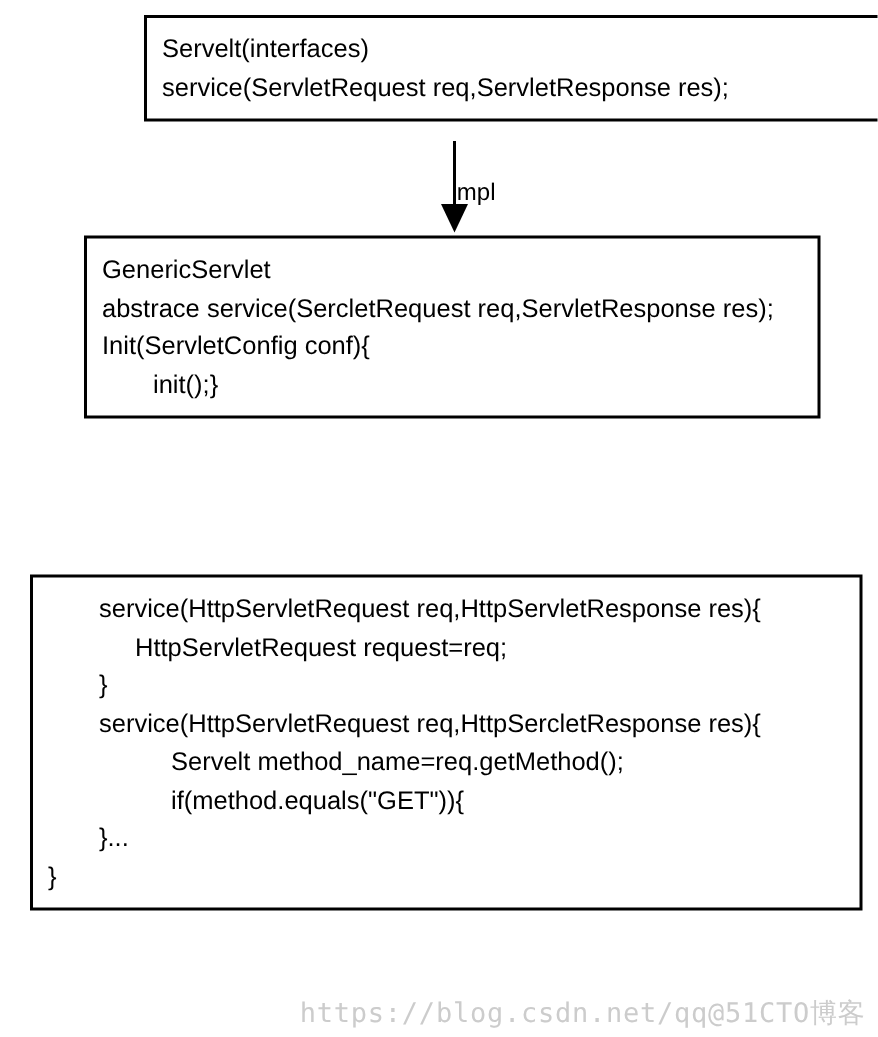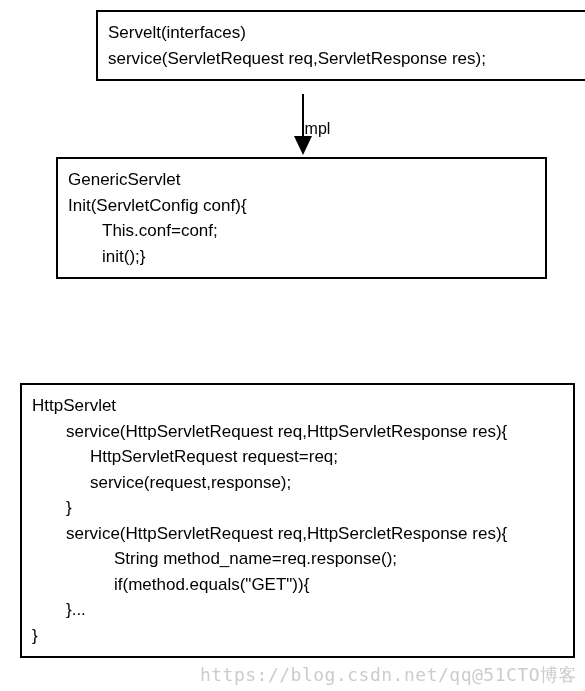--- a/index.html
+++ b/index.html
@@ -98,31 +98,29 @@
 </div>
 
 <div class="arrow-container">
   <div class="arrow-line"></div>
   <div class="arrow-head"></div>
 </div>
 <div class="arrow-label">impl</div>
 
 <div class="box box2">
   <div class="line">GenericServlet</div>
+  <div class="line">abstrace service(SercletRequest req,ServletResponse res);</div>
   <div class="line">Init(ServletConfig conf){</div>
-  <div class="line indent1">This.conf=conf;</div>
   <div class="line indent1">init();}</div>
 </div>
 
 <div class="box box3">
-  <div class="line">HttpServlet</div>
   <div class="line indent1">service(HttpServletRequest req,HttpServletResponse res){</div>
   <div class="line indent2">HttpServletRequest request=req;</div>
-  <div class="line indent2">service(request,response);</div>
   <div class="line indent1">}</div>
   <div class="line indent1">service(HttpServletRequest req,HttpSercletResponse res){</div>
-  <div class="line indent3">String method_name=req.response();</div>
+  <div class="line indent3">Servelt method_name=req.getMethod();</div>
   <div class="line indent3">if(method.equals("GET")){</div>
   <div class="line indent1">}...</div>
   <div class="line">}</div>
 </div>
 
 <div class="watermark">https://blog.csdn.net/qq@51CTO博客</div>
 
 </body></html>

